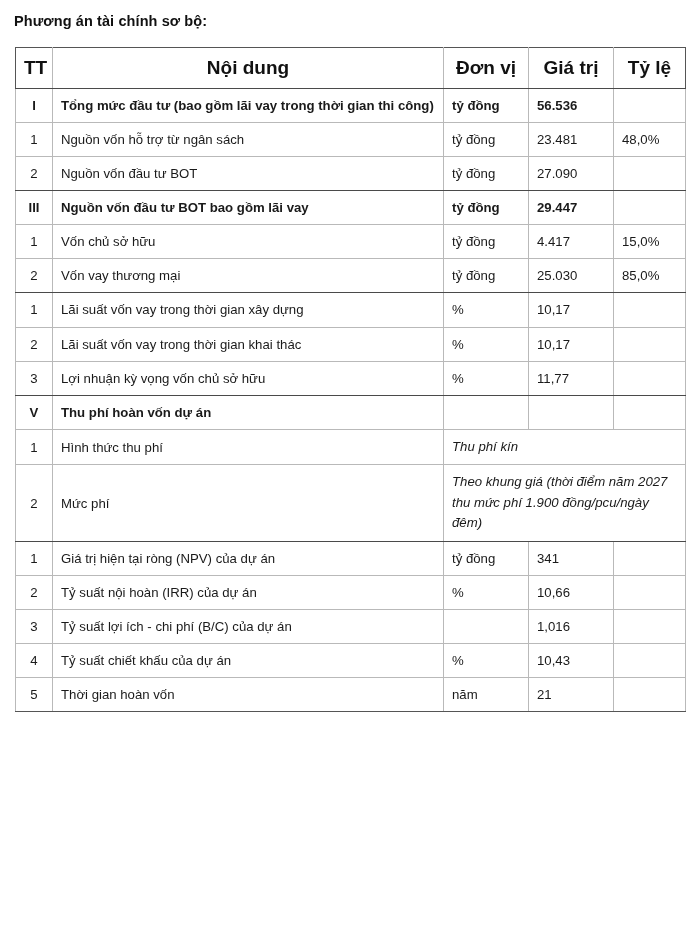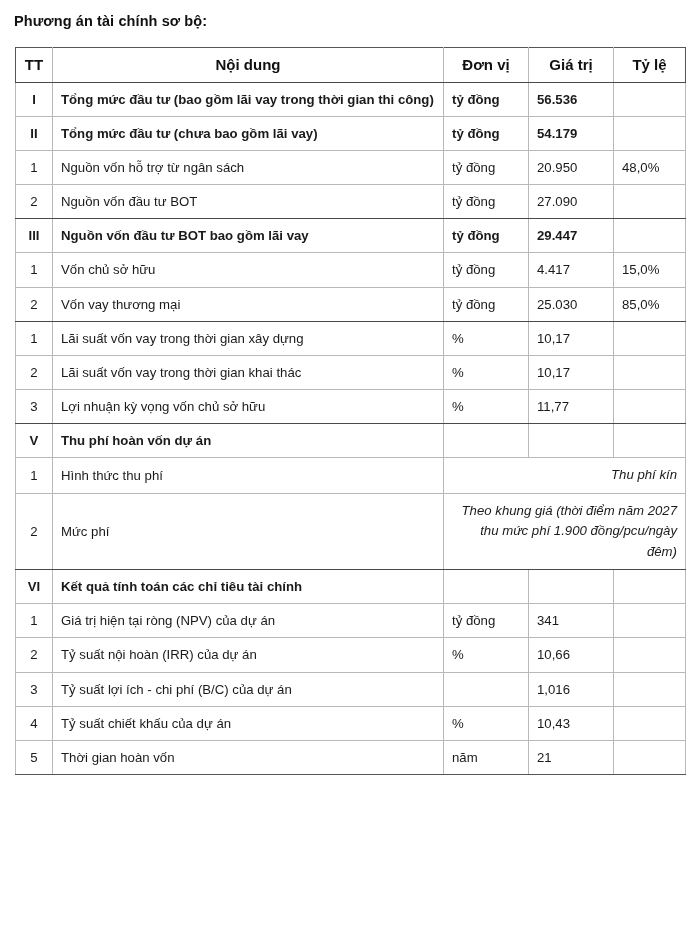--- a/index.html
+++ b/index.html
@@ -59,21 +59,21 @@
   }
   
   table.fin {
     border: 1px solid #555555;
   }
   table.fin thead th {
     border-bottom: 1.6px solid #4a4a4a;
     border-top: 1px solid #555555;
     font-weight: bold;
     text-align: center;
-    font-size: 15px;
+    font-size: 19px;
     padding-top: 6px;
     padding-bottom: 6px;
     color: #111111;
   }
   table.fin thead th.th-tt { border-left: 1px solid #555555; }
   table.fin thead th.th-tyle { border-right: 1px solid #555555; }
 
   table.fin td.c-num {
     text-align: center;
     font-size: 13.2px;
@@ -83,21 +83,21 @@
     text-align: left;
     margin-left: 16px;
   }
   table.fin td.c-unit,
   table.fin td.c-val,
   table.fin td.c-rate {
     text-align: left;
     white-space: nowrap;
   }
   table.fin td.c-merged {
-    text-align: right;
+    text-align: left;
     font-style: italic;
     line-height: 1.55;
   }
   tr.section > td {
     font-weight: bold;
     border-top: 1.6px solid #4a4a4a;
   }
   tr.section-end > td {
     border-bottom: 1.6px solid #4a4a4a;
   }
@@ -135,32 +135,25 @@
       </tr>
     </thead>
     <tbody id="fin-body">
         <tr class="section">
           <td class="c-num lead-left">I</td>
           <td class="c-text">Tổng mức đầu tư (bao gồm lãi vay trong thời gian thi công)</td>
           <td class="c-unit">tỷ đồng</td>
           <td class="c-val">56.536</td>
           <td class="c-rate lead-right"></td>
         </tr>
-        <tr class="section">
-          <td class="c-num lead-left">II</td>
-          <td class="c-text">Tổng mức đầu tư (chưa bao gồm lãi vay)</td>
-          <td class="c-unit">tỷ đồng</td>
-          <td class="c-val">54.179</td>
-          <td class="c-rate lead-right"></td>
-        </tr>
         <tr>
           <td class="c-num lead-left">1</td>
           <td class="c-text">Nguồn vốn hỗ trợ từ ngân sách</td>
           <td class="c-unit">tỷ đồng</td>
-          <td class="c-val">20.950</td>
+          <td class="c-val">23.481</td>
           <td class="c-rate lead-right">48,0%</td>
         </tr>
         <tr class="section-end">
           <td class="c-num lead-left">2</td>
           <td class="c-text">Nguồn vốn đầu tư BOT</td>
           <td class="c-unit">tỷ đồng</td>
           <td class="c-val">27.090</td>
           <td class="c-rate lead-right"></td>
         </tr>
         <tr class="section">
@@ -215,27 +208,20 @@
         <tr>
           <td class="c-num lead-left">1</td>
           <td class="c-text">Hình thức thu phí</td>
           <td class="c-merged lead-right" colspan="3">Thu phí kín</td>
         </tr>
         <tr class="section-end">
           <td class="c-num lead-left">2</td>
           <td class="c-text">Mức phí</td>
           <td class="c-merged lead-right" colspan="3">Theo khung giá (thời điểm năm 2027 thu mức phí 1.900 đồng/pcu/ngày đêm)</td>
         </tr>
-        <tr class="section">
-          <td class="c-num lead-left">VI</td>
-          <td class="c-text">Kết quả tính toán các chỉ tiêu tài chính</td>
-          <td class="c-unit"></td>
-          <td class="c-val"></td>
-          <td class="c-rate lead-right"></td>
-        </tr>
         <tr>
           <td class="c-num lead-left">1</td>
           <td class="c-text">Giá trị hiện tại ròng (NPV) của dự án</td>
           <td class="c-unit">tỷ đồng</td>
           <td class="c-val">341</td>
           <td class="c-rate lead-right"></td>
         </tr>
         <tr>
           <td class="c-num lead-left">2</td>
           <td class="c-text">Tỷ suất nội hoàn (IRR) của dự án</td>

